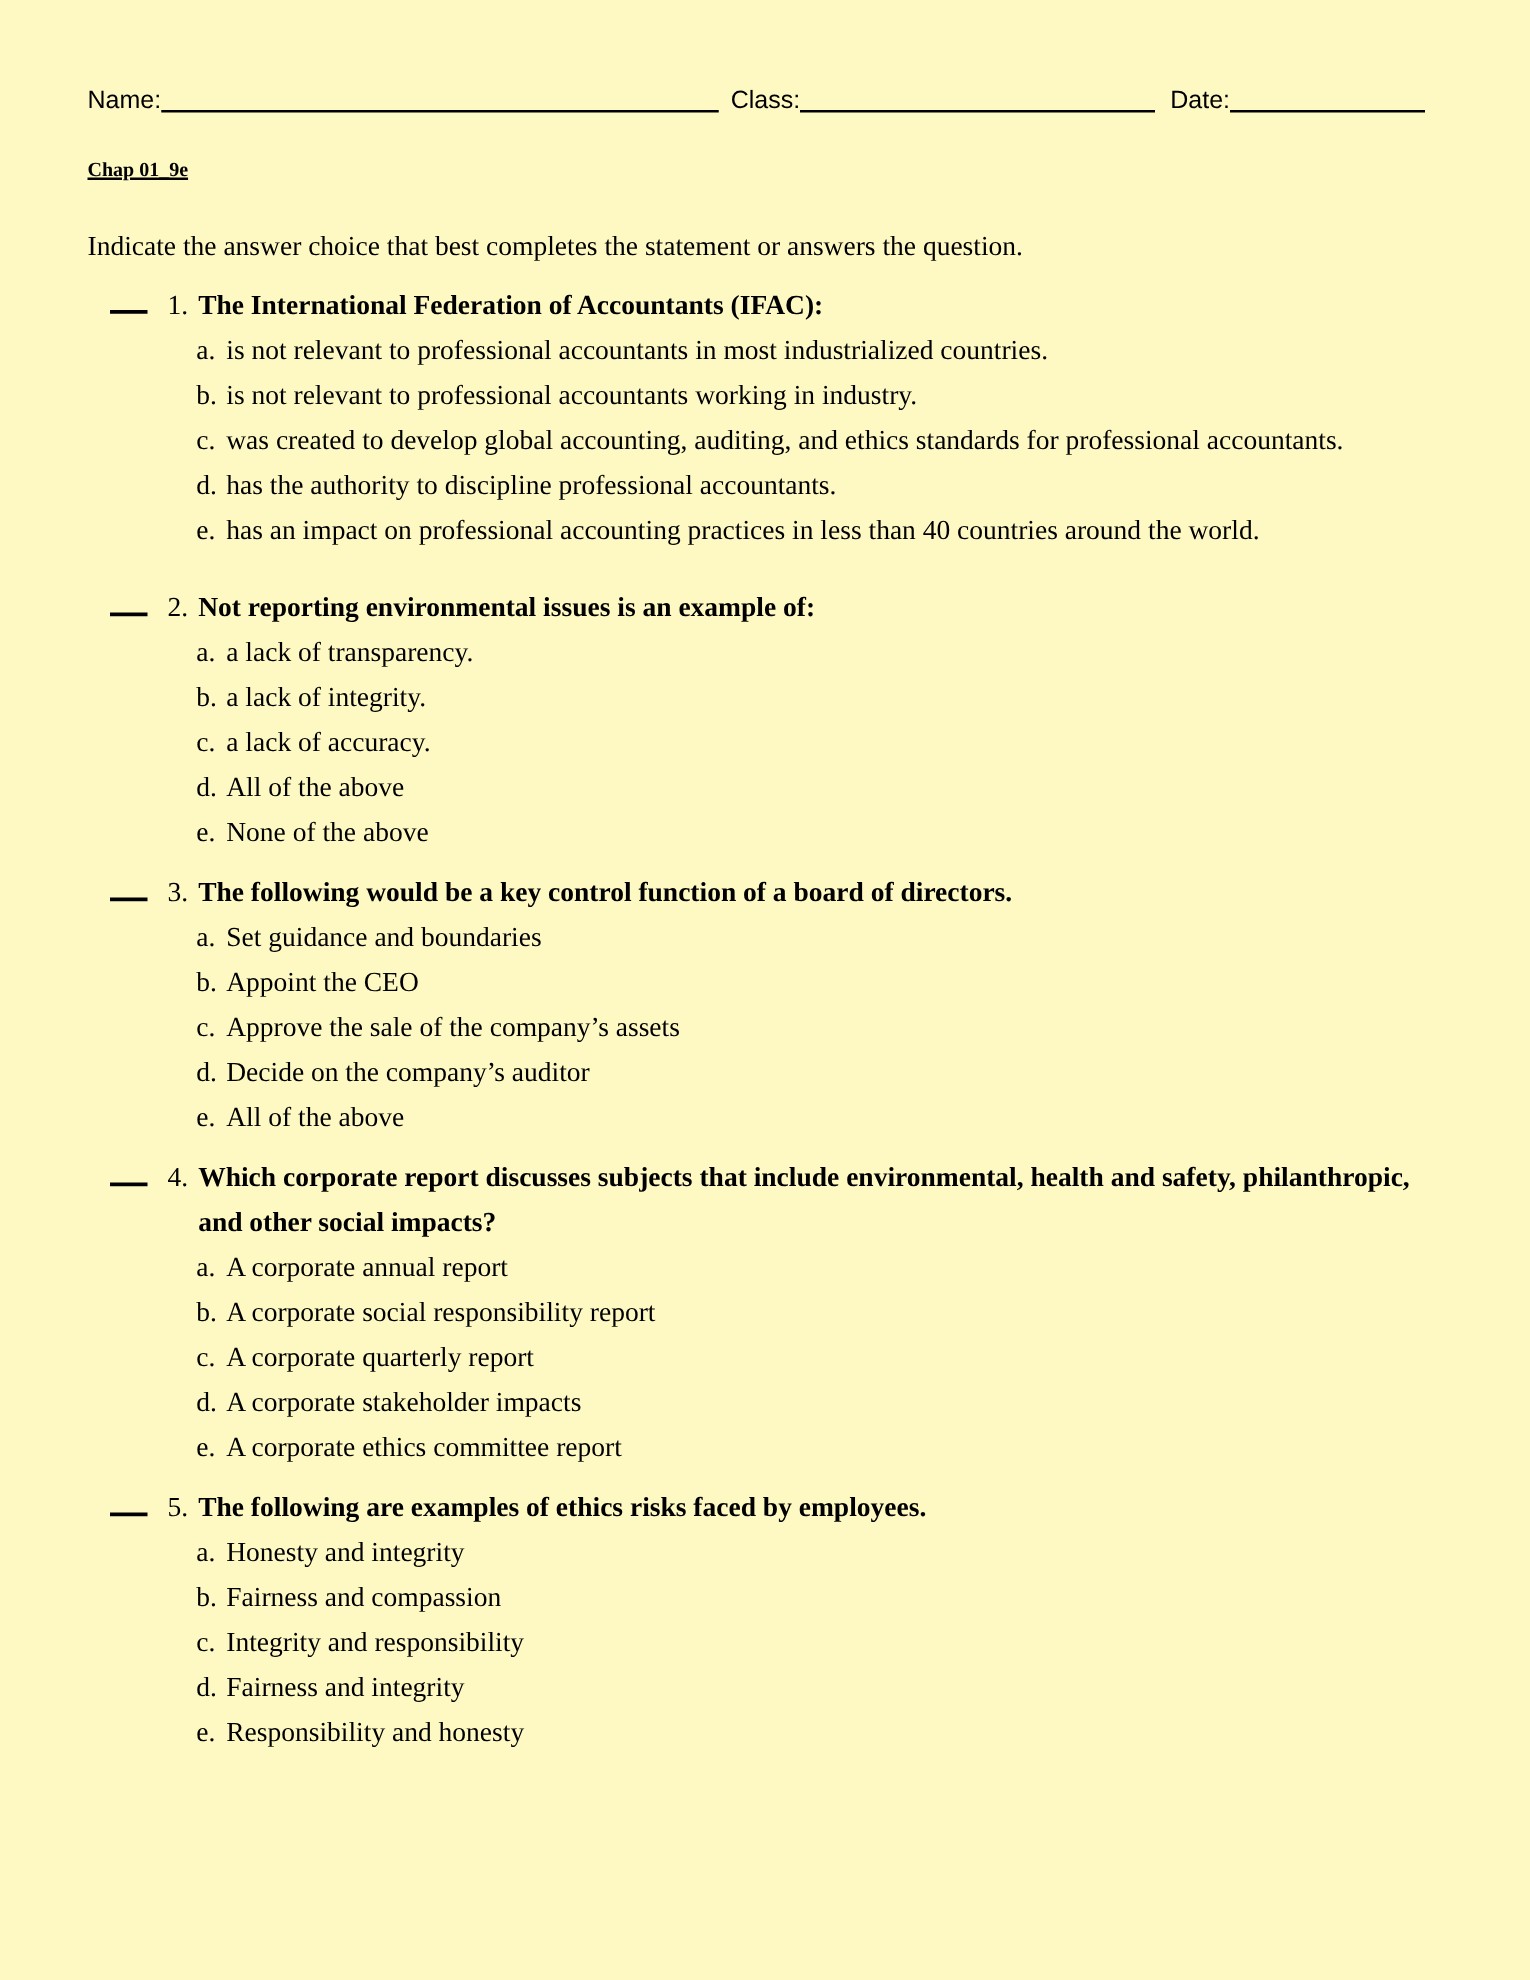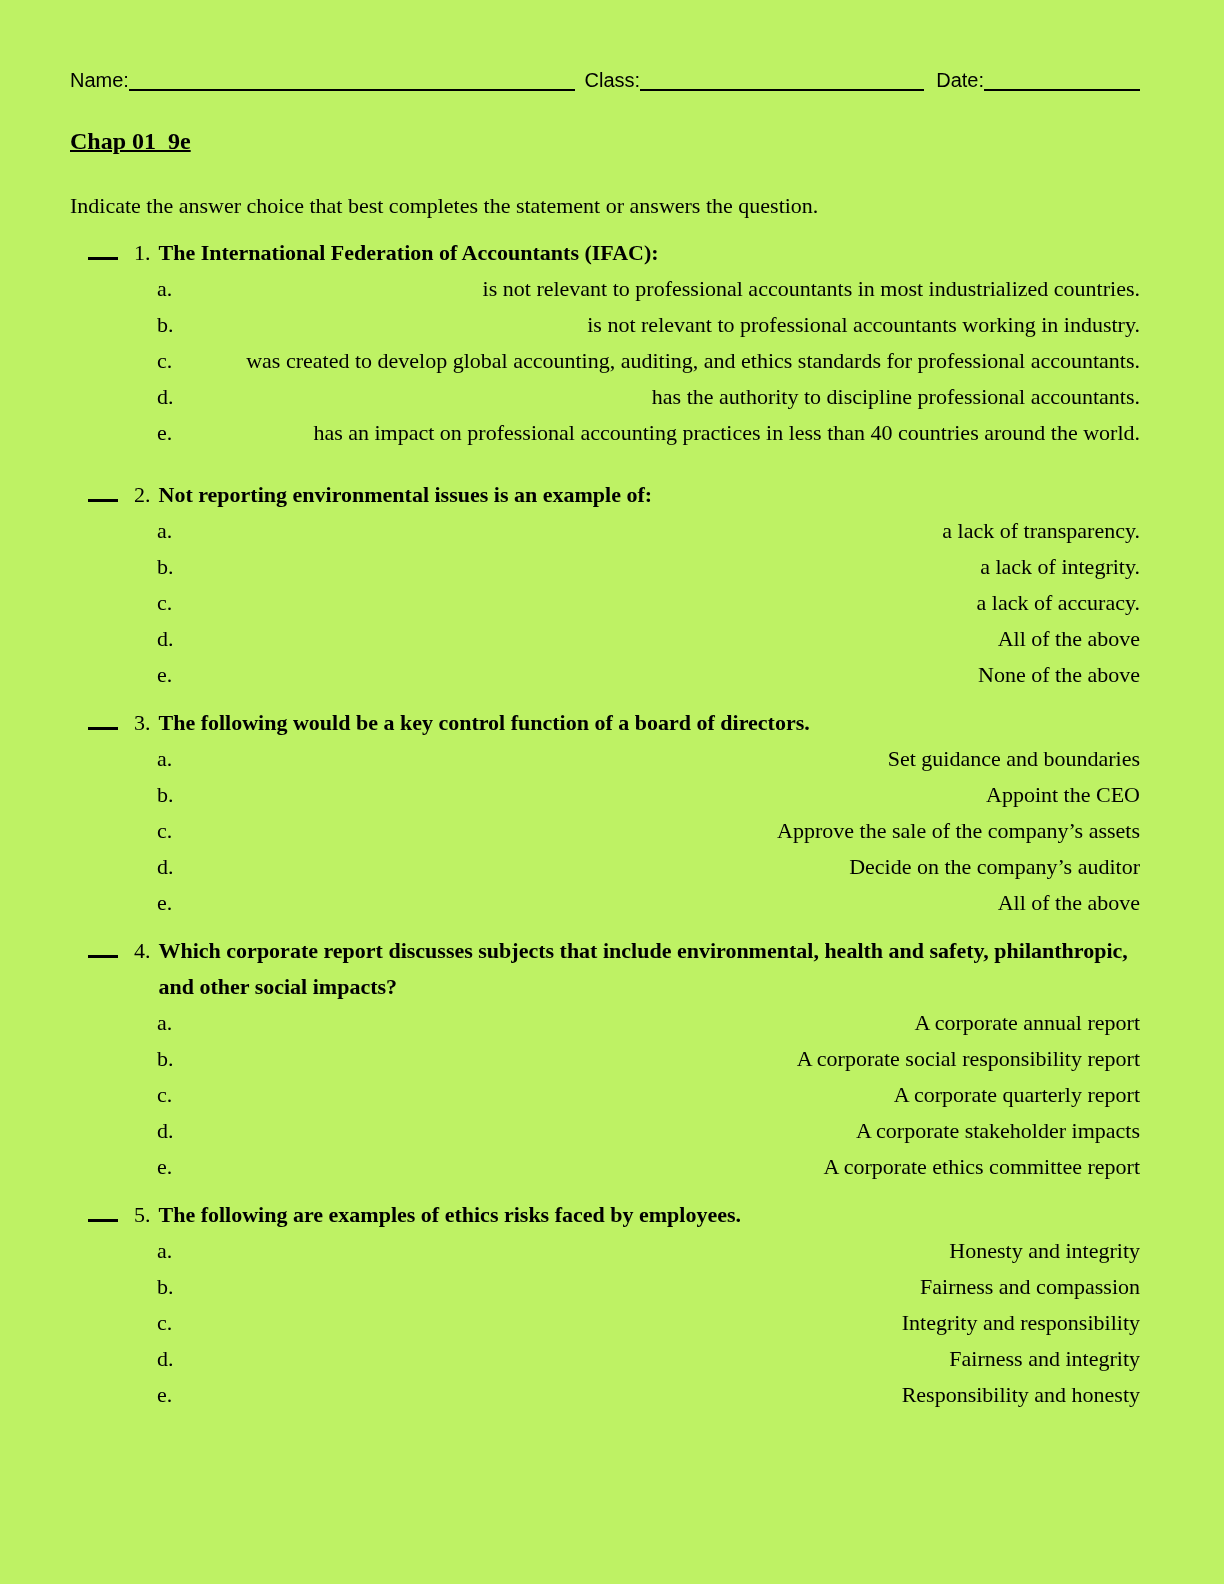--- a/index.html
+++ b/index.html
@@ -1,20 +1,20 @@
 <!DOCTYPE html>
 <html><head>
 <meta charset="utf-8">
 <style>
   html, body { margin: 0; padding: 0; background: #ffffff; }
   .page {
     position: relative;
     width: 1224px;
     height: 1584px;
-    background: #bef264;
+    background: #fef9c3;
     box-sizing: border-box;
     padding: 68px 84px 0 70px;
     color: #000;
   }
 
   
   .header-row {
     display: flex;
     align-items: baseline;
     font-family: "Liberation Sans", sans-serif;
@@ -29,21 +29,21 @@
   }
   .hline.name-line  { flex: 1; margin-right: 10px; }
   .hline.class-line { width: 284px; margin-right: 12px; }
   .hline.date-line  { width: 156px; }
 
   
   .doc-title {
     margin-top: 36px;
     font-family: "Liberation Serif", "DejaVu Serif", serif;
     font-weight: bold;
-    font-size: 24px;
+    font-size: 16px;
     text-decoration: underline;
     text-decoration-thickness: 2px;
   }
 
   
   .instruction {
     margin-top: 38px;
     font-family: "Liberation Serif", "DejaVu Serif", serif;
     font-size: 22px;
   }
@@ -63,21 +63,21 @@
     width: 30px;
     border-bottom: 3px solid #000;
     margin-right: 16px;
     flex: none;
   }
   .q-num { margin-right: 8px; flex: none; }
   .q-text { flex: 1; font-weight: bold; }
   .options { margin-left: 69px; }
   .option { display: flex; align-items: baseline; }
   .opt-letter { width: 24px; flex: none; }
-  .opt-text { flex: 1; text-align: right; }
+  .opt-text { flex: 1; }
 
   
   .footer {
     position: absolute;
     left: 70px;
     right: 84px;
     top: 1494px;
     display: flex;
     justify-content: space-between;
     align-items: baseline;

